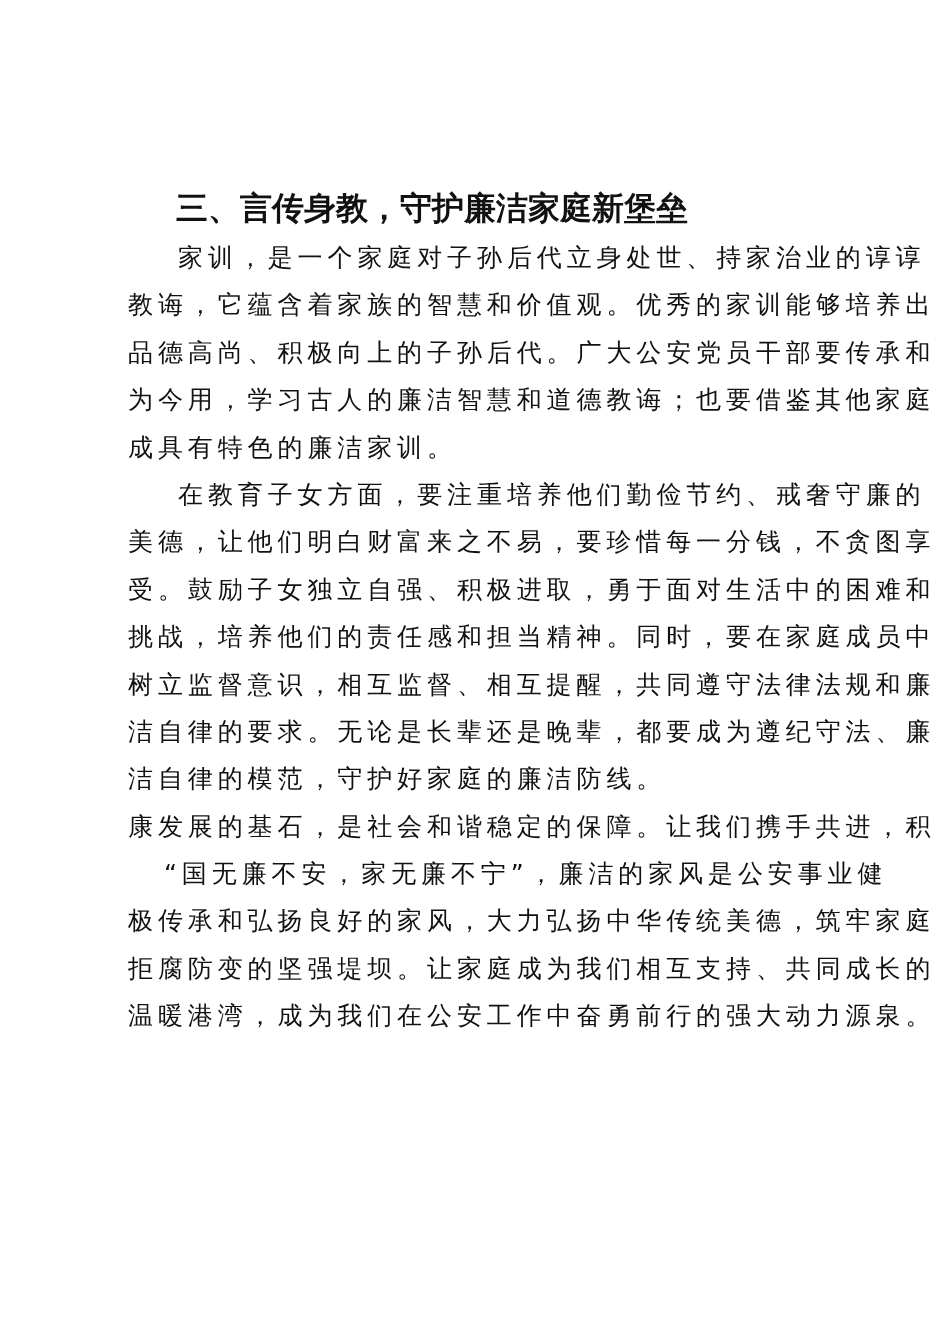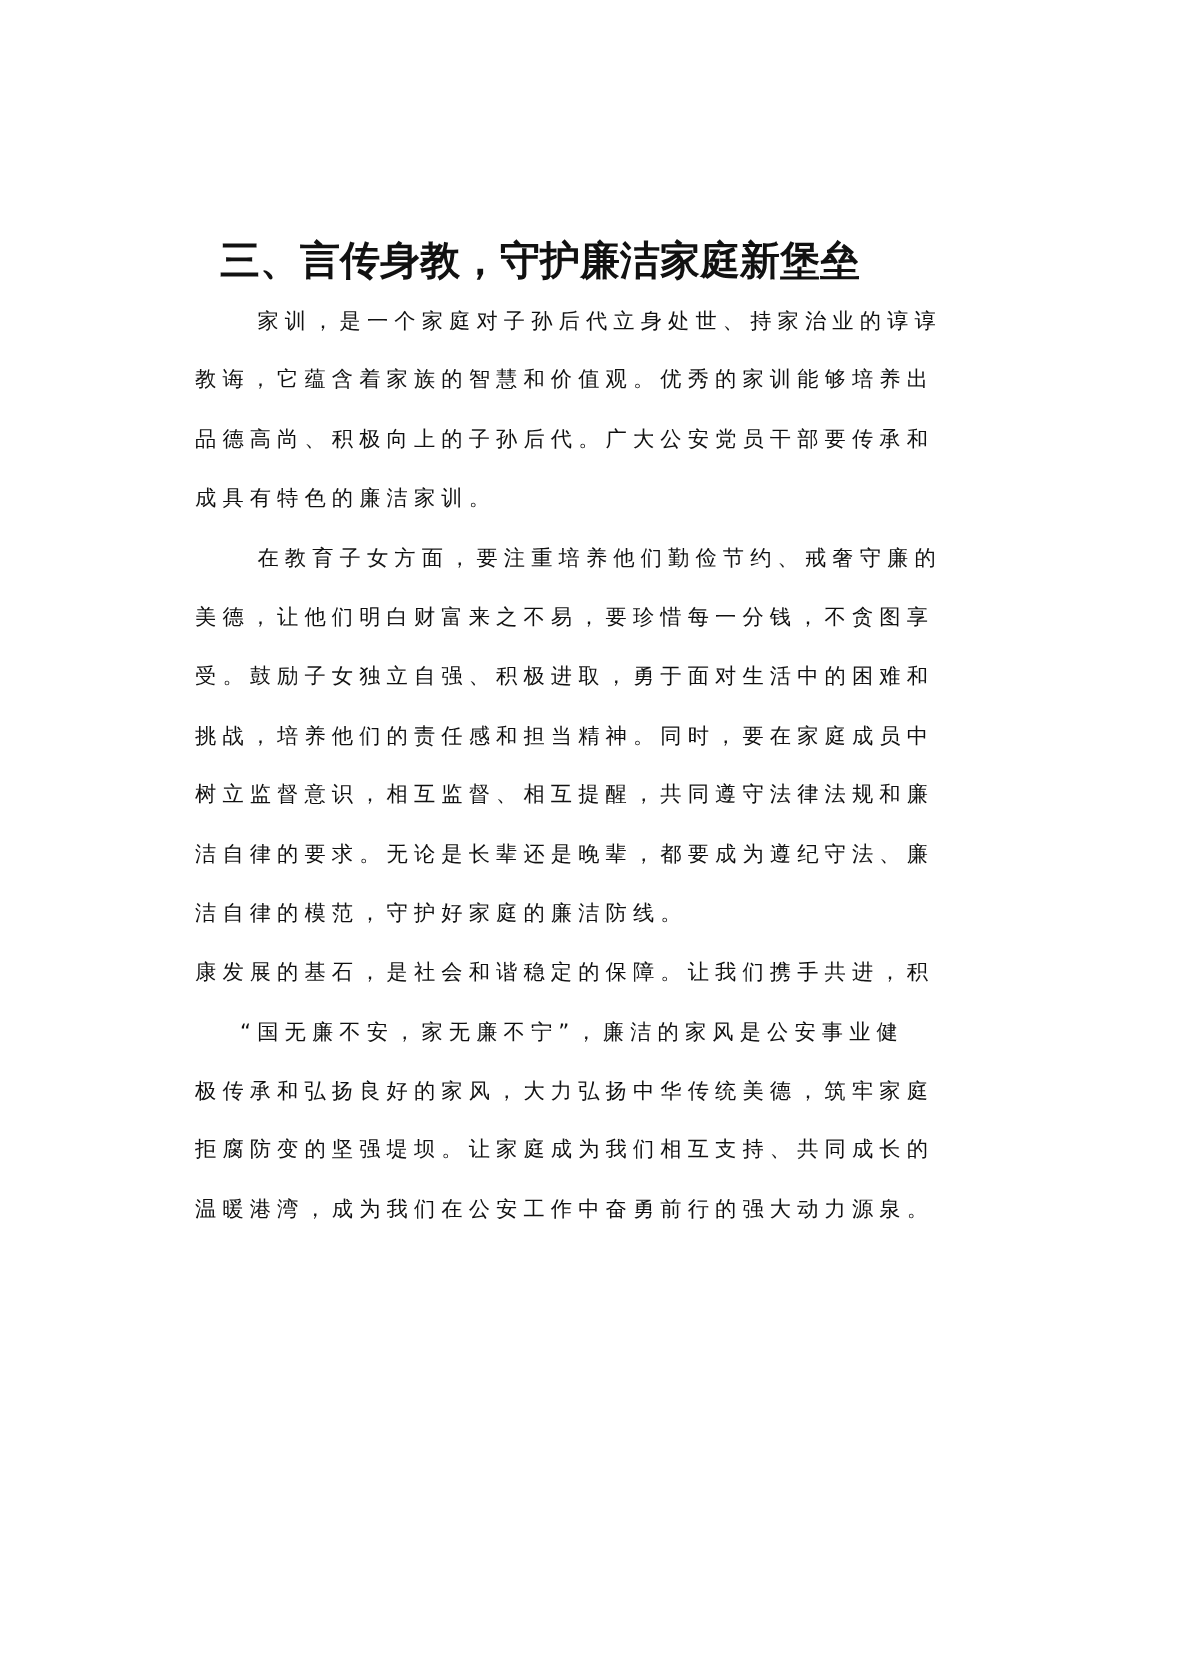--- a/index.html
+++ b/index.html
@@ -1,34 +1,35 @@
 <!DOCTYPE html>
 <html><head>
 <meta charset="utf-8">
 <style>
   html, body { margin: 0; padding: 0; background: #ffffff; }
   body { width: 950px; height: 1344px; position: relative; overflow: hidden;
          font-family: "DejaVu Sans", "Liberation Sans", sans-serif; color: #111; }
   .page { position: absolute; left: 128px; top: 188px; width: 690px; }
   .heading { font-size: 32px; font-weight: bold; line-height: 40px; height: 40px;
              padding-left: 48px; margin: 0 0 6px 0; letter-spacing: 0px; white-space: nowrap; }
-  .line { font-size: 17px; line-height: 47.4px; height: 47.4px; white-space: nowrap;
-          letter-spacing: 4.9px; overflow: visible; margin-left: 28px; }
+  .line { font-size: 25px; line-height: 47.4px; height: 47.4px; white-space: nowrap;
+          letter-spacing: 4.9px; overflow: visible; }
   .indent { padding-left: 50px; }
 </style>
 </head>
 <body>
 
 <div class="page">
   <div class="heading">三、言传身教，守护廉洁家庭新堡垒</div>
 
   <div>
     <div class="line indent">家训，是一个家庭对子孙后代立身处世、持家治业的谆谆</div>
     <div class="line">教诲，它蕴含着家族的智慧和价值观。优秀的家训能够培养出</div>
     <div class="line">品德高尚、积极向上的子孙后代。广大公安党员干部要传承和</div>
+    <div class="line">为今用，学习古人的廉洁智慧和道德教诲；也要借鉴其他家庭</div>
     <div class="line">成具有特色的廉洁家训。</div>
   </div>
 
   <div>
     <div class="line indent">在教育子女方面，要注重培养他们勤俭节约、戒奢守廉的</div>
     <div class="line">美德，让他们明白财富来之不易，要珍惜每一分钱，不贪图享</div>
     <div class="line">受。鼓励子女独立自强、积极进取，勇于面对生活中的困难和</div>
     <div class="line">挑战，培养他们的责任感和担当精神。同时，要在家庭成员中</div>
     <div class="line">树立监督意识，相互监督、相互提醒，共同遵守法律法规和廉</div>
     <div class="line">洁自律的要求。无论是长辈还是晚辈，都要成为遵纪守法、廉</div>

